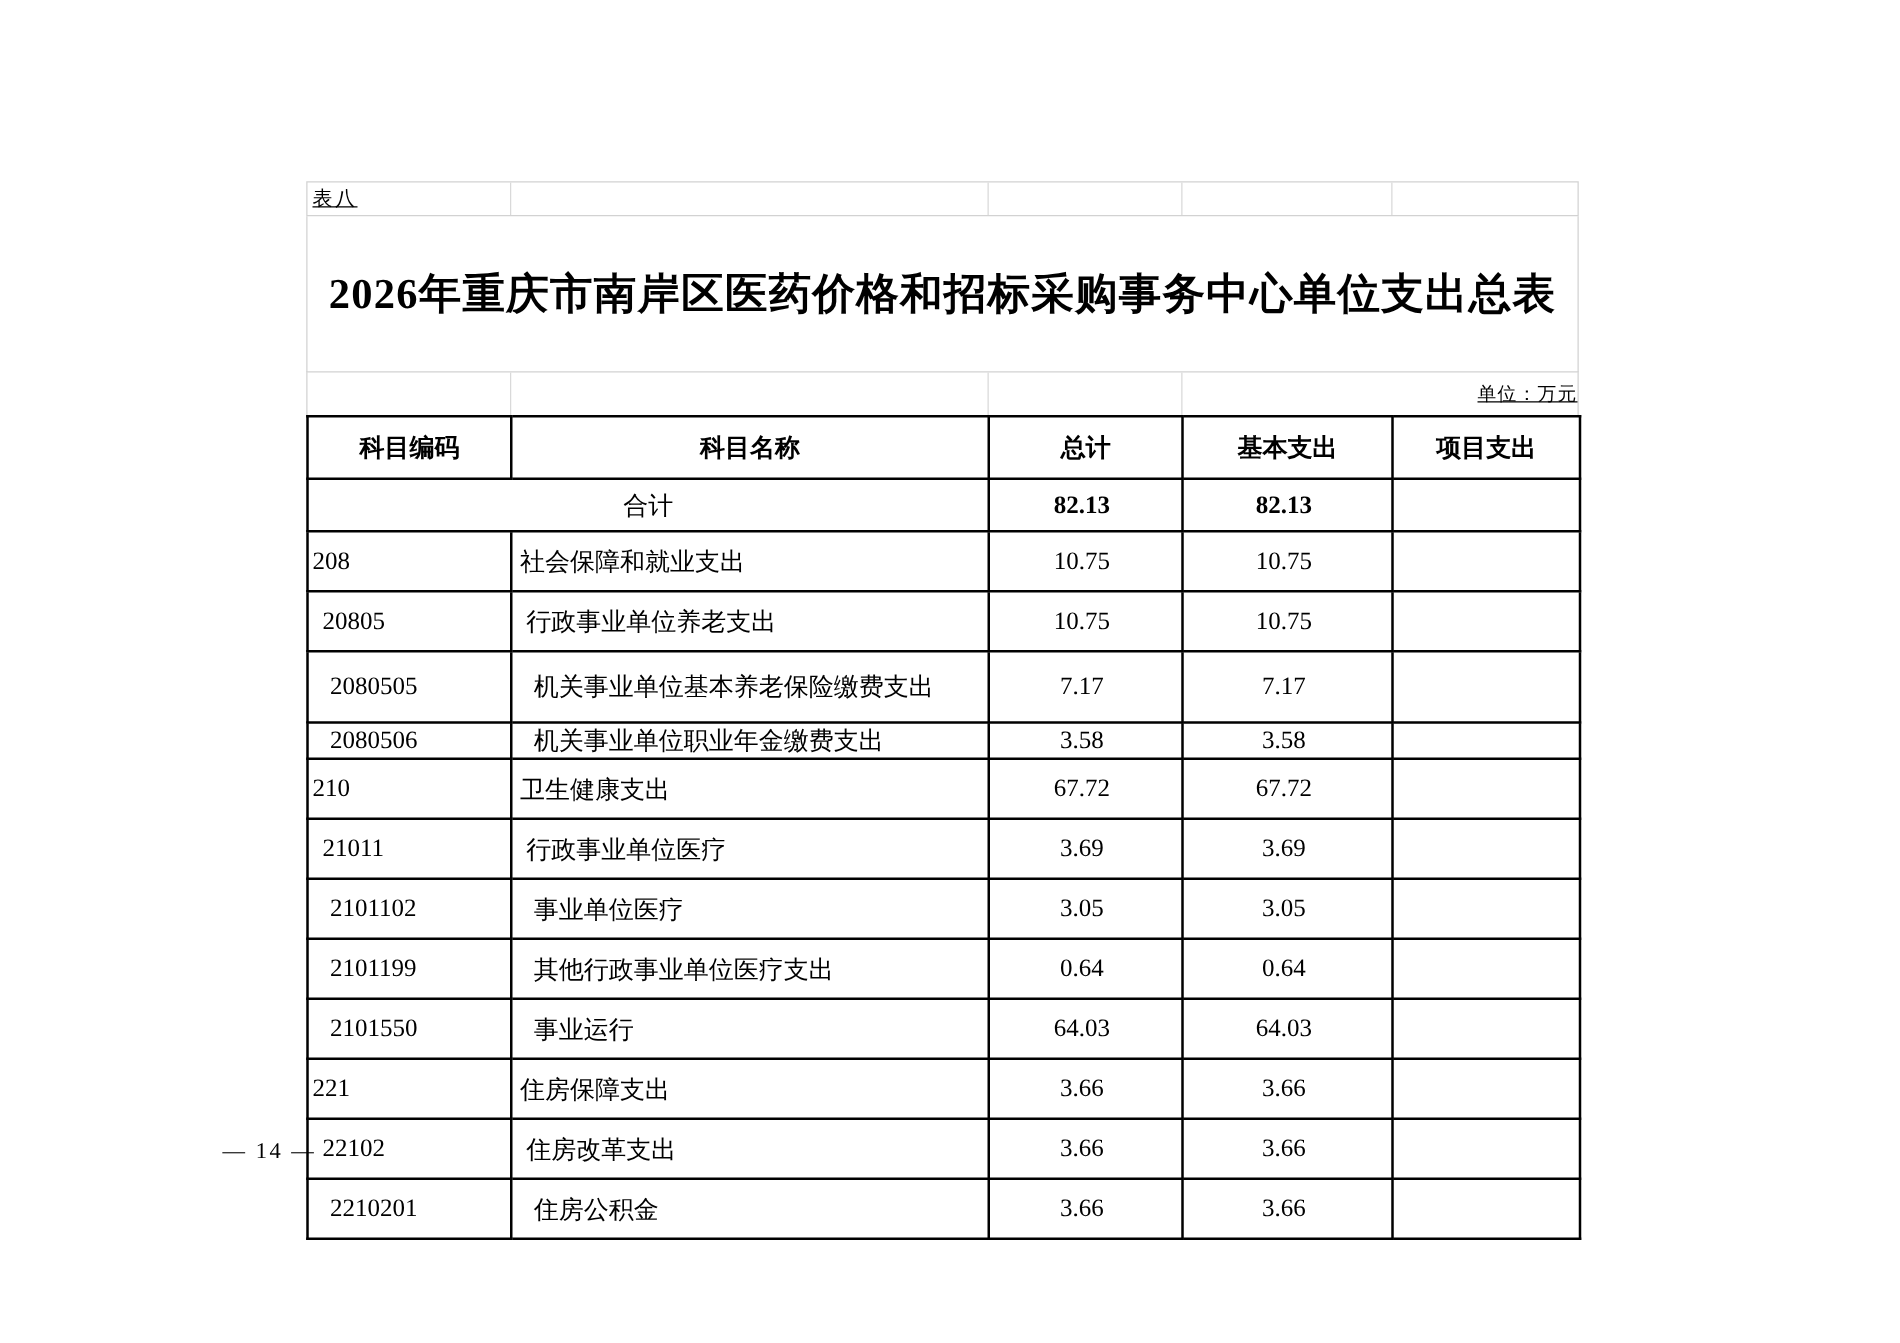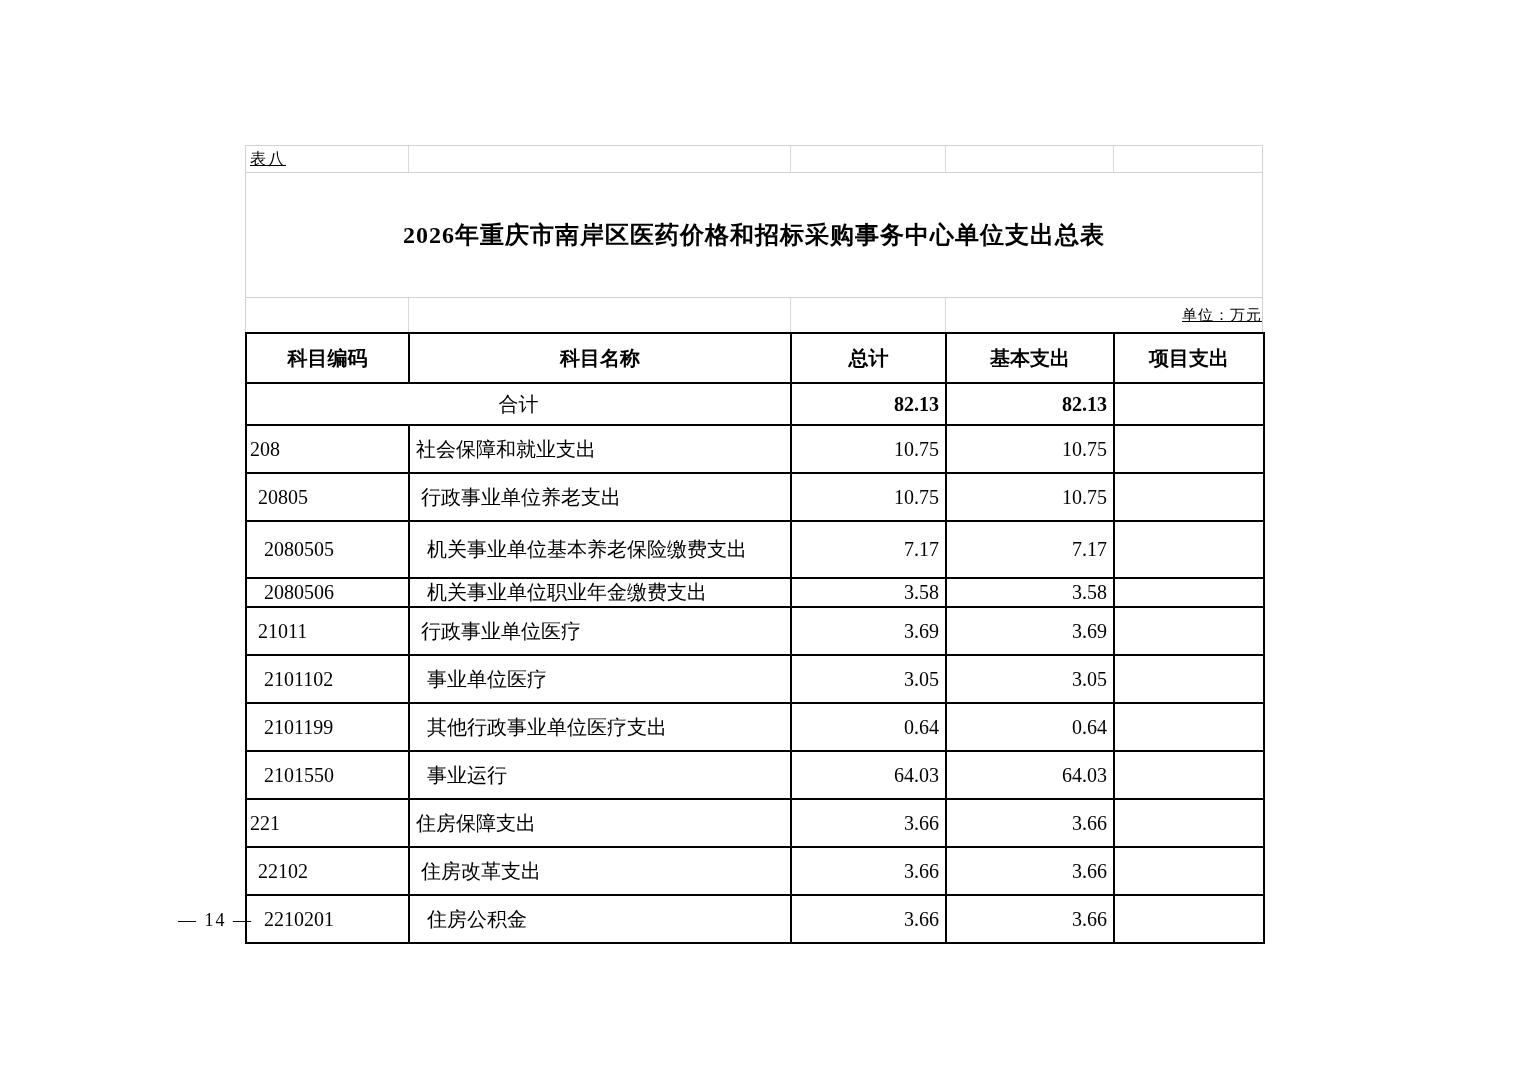--- a/index.html
+++ b/index.html
@@ -25,21 +25,21 @@
   .grid-cell { border-right: 1px solid #d9d9d9; display: flex; align-items: center; }
   .grid-cell:last-child { border-right: none; }
   .sheet-label { font-size: 16px; padding-left: 4px; letter-spacing: 2px; }
   .title-block {
     height: 125px;
     border-left: 1px solid #d2d2d2;
     border-right: 1px solid #d2d2d2;
     border-bottom: 1px solid #d2d2d2;
     display: flex; align-items: center; justify-content: center;
   }
-  .report-title { font-size: 24px; font-weight: bold; letter-spacing: 1px; }
+  .report-title { font-size: 34px; font-weight: bold; letter-spacing: 1px; }
   .unit-note {
     grid-column: 4 / 6;
     justify-content: flex-end;
     font-size: 15px;
     padding-right: 2px;
     letter-spacing: 1px;
     border-right: none;
   }
 
   
@@ -62,21 +62,21 @@
     height: 50px;
   }
   table.budget td {
     border: 2px solid #000;
     font-size: 20px;
     overflow: hidden;
     white-space: nowrap;
   }
   td.cell-total, td.cell-basic, td.cell-proj { border-left: 1px solid #8a8a8a; border-right: 1px solid #8a8a8a; }
   td.cell-total { border-left: 2px solid #000; }
-  td.num { text-align: right; padding-right: 6px; }
+  td.num { text-align: center; padding-right: 6px; }
   td.cell-name { font-size: 19px; }
 
   tr.body-row { height: 48px; }
   tr.r-summary { height: 42px; }
   tr.r-tall { height: 57px; }
   tr.r-med { height: 28px; }
   tr.r-summary td.merged { text-align: center; font-size: 20px; }
   tr.r-summary td.num { font-weight: bold; }
 
   tr.lvl1 td.cell-code { padding-left: 3px; }
@@ -164,20 +164,27 @@
         <td class="cell-basic num">7.17</td>
         <td class="cell-proj"></td>
       </tr>
       <tr class="body-row lvl3 r-med">
         <td class="cell-code">2080506</td>
         <td class="cell-name">机关事业单位职业年金缴费支出</td>
         <td class="cell-total num">3.58</td>
         <td class="cell-basic num">3.58</td>
         <td class="cell-proj"></td>
       </tr>
+      <tr class="body-row lvl1">
+        <td class="cell-code">210</td>
+        <td class="cell-name">卫生健康支出</td>
+        <td class="cell-total num">67.72</td>
+        <td class="cell-basic num">67.72</td>
+        <td class="cell-proj"></td>
+      </tr>
       <tr class="body-row lvl2">
         <td class="cell-code">21011</td>
         <td class="cell-name">行政事业单位医疗</td>
         <td class="cell-total num">3.69</td>
         <td class="cell-basic num">3.69</td>
         <td class="cell-proj"></td>
       </tr>
       <tr class="body-row lvl3">
         <td class="cell-code">2101102</td>
         <td class="cell-name">事业单位医疗</td>

